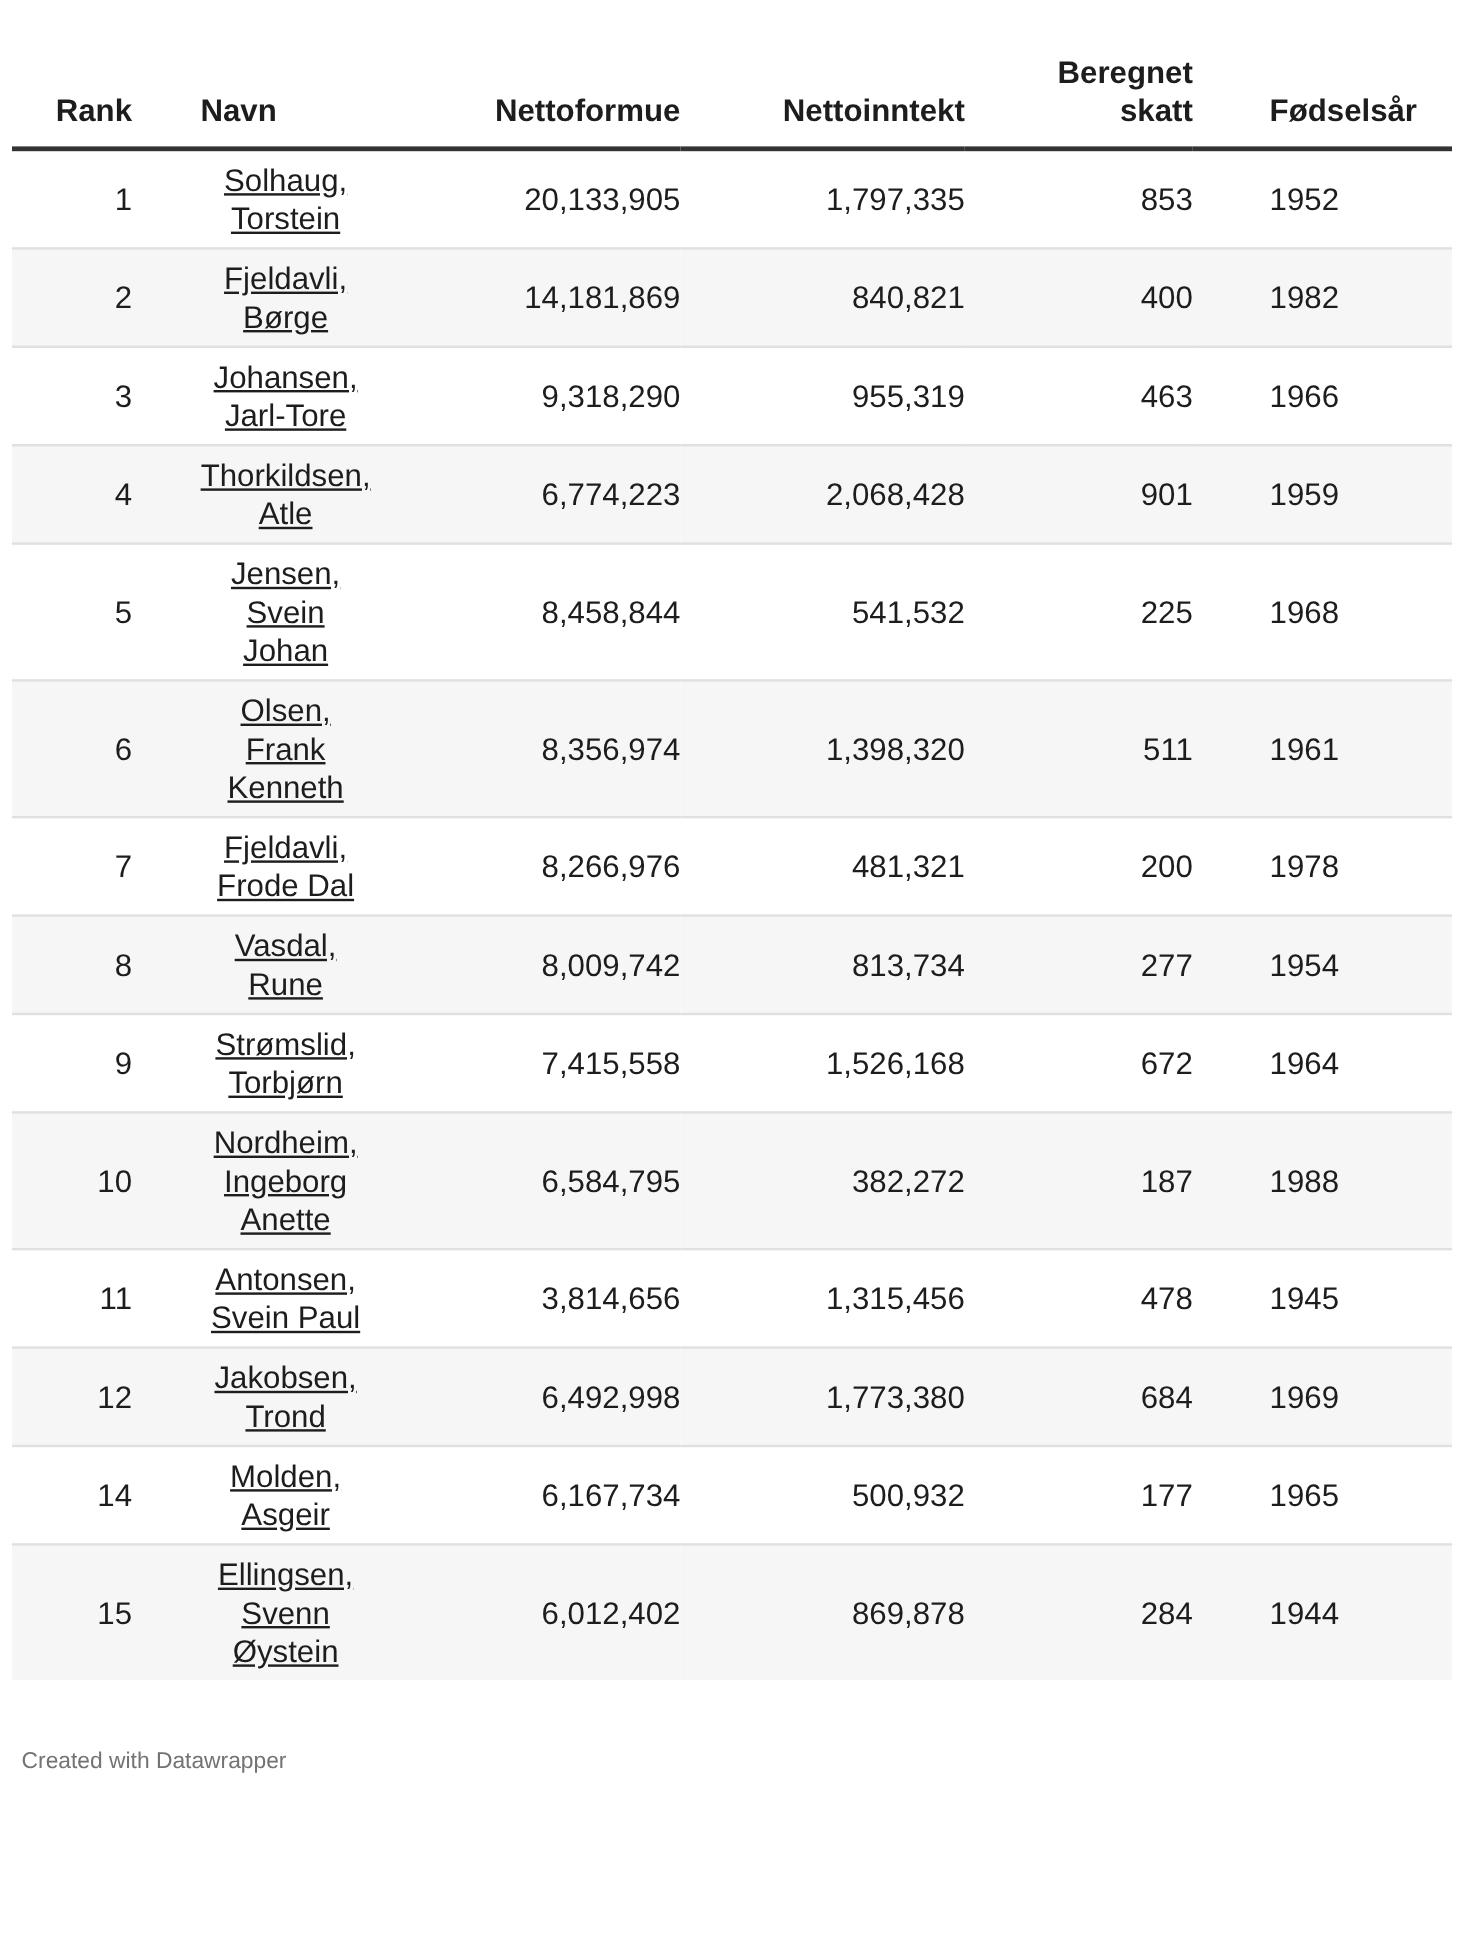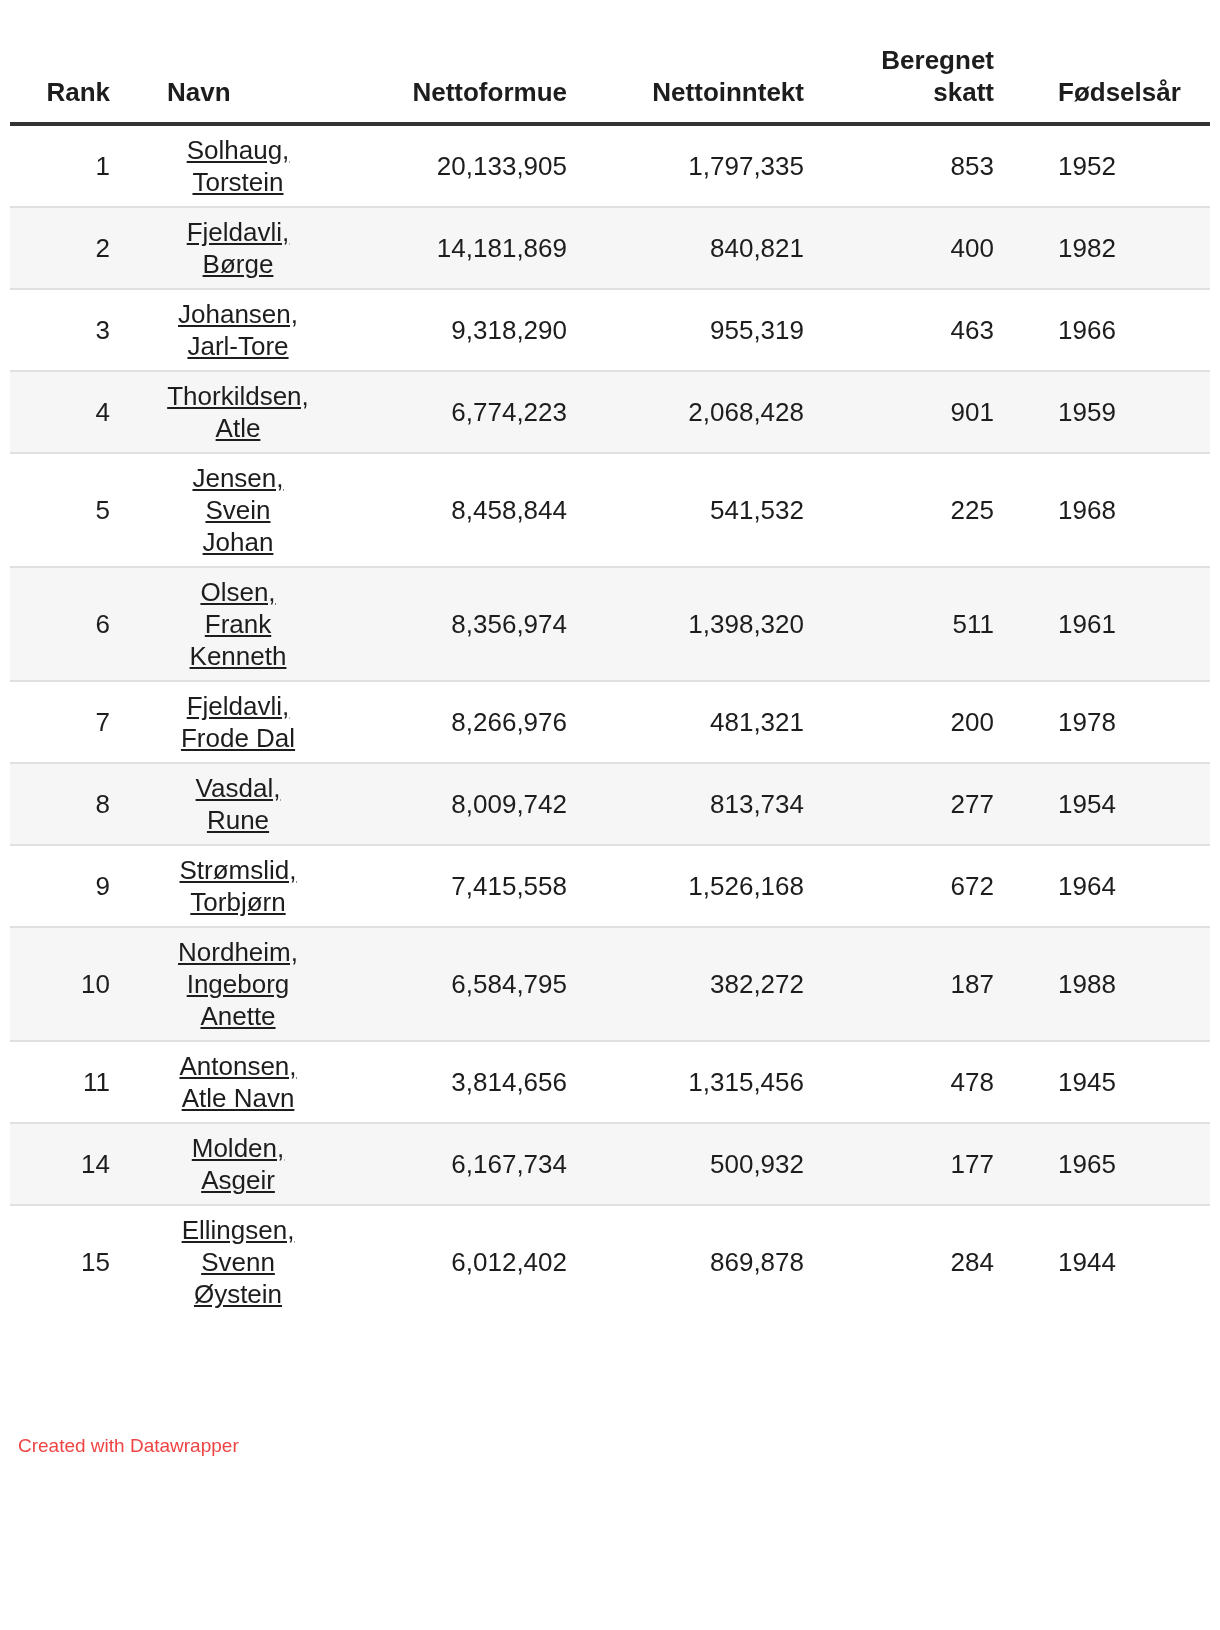--- a/index.html
+++ b/index.html
@@ -60,26 +60,26 @@
   tbody tr:nth-child(even) { background: #f6f6f6; }
 
   .name-wrap {
     display: inline-block;
     max-width: 142px;
     text-align: center;
     text-decoration: underline;
   }
 
   .footer {
-    margin-top: 116px;
+    margin-top: 56px;
     padding-left: 8px;
     padding-bottom: 14px;
     font-size: 19px;
     line-height: 24px;
-    color: #ef4444;
+    color: #737373;
   }
   .footer a {
     color: inherit;
     text-decoration: none;
     cursor: pointer;
   }
 </style>
 </head>
 <body>
 
@@ -189,27 +189,35 @@
     <td class="num">10</td>
     <td class="cell-navn"><span class="name-wrap">Nordheim, Ingeborg Anette</span></td>
     <td class="num">6,584,795</td>
     <td class="num">382,272</td>
     <td class="num">187</td>
     <td class="cell-year">1988</td>
   </tr>
 
   <tr>
     <td class="num">11</td>
-    <td class="cell-navn"><span class="name-wrap">Antonsen, Atle Navn</span></td>
+    <td class="cell-navn"><span class="name-wrap">Antonsen, Svein Paul</span></td>
     <td class="num">3,814,656</td>
     <td class="num">1,315,456</td>
     <td class="num">478</td>
     <td class="cell-year">1945</td>
   </tr>
 
+  <tr>
+    <td class="num">12</td>
+    <td class="cell-navn"><span class="name-wrap">Jakobsen, Trond</span></td>
+    <td class="num">6,492,998</td>
+    <td class="num">1,773,380</td>
+    <td class="num">684</td>
+    <td class="cell-year">1969</td>
+  </tr>
 
 
   <tr>
     <td class="num">14</td>
     <td class="cell-navn"><span class="name-wrap">Molden, Asgeir</span></td>
     <td class="num">6,167,734</td>
     <td class="num">500,932</td>
     <td class="num">177</td>
     <td class="cell-year">1965</td>
   </tr>

